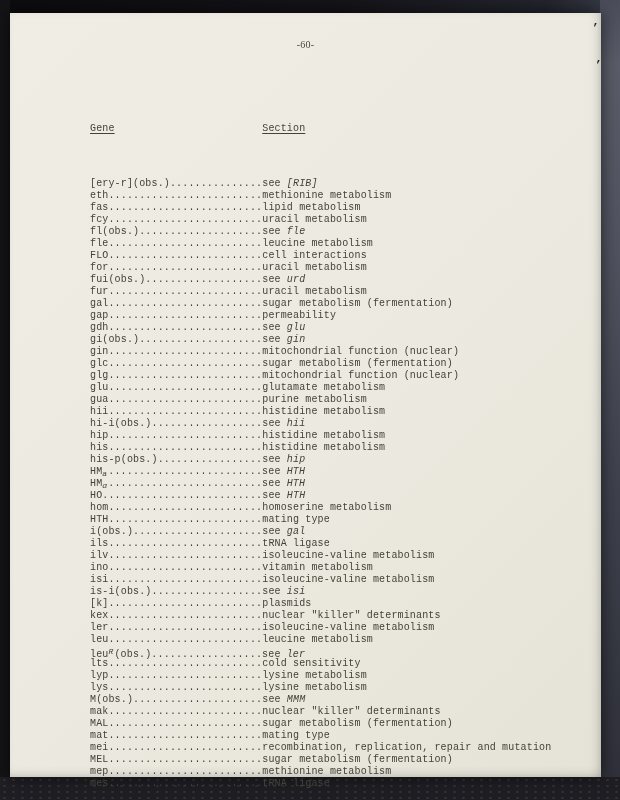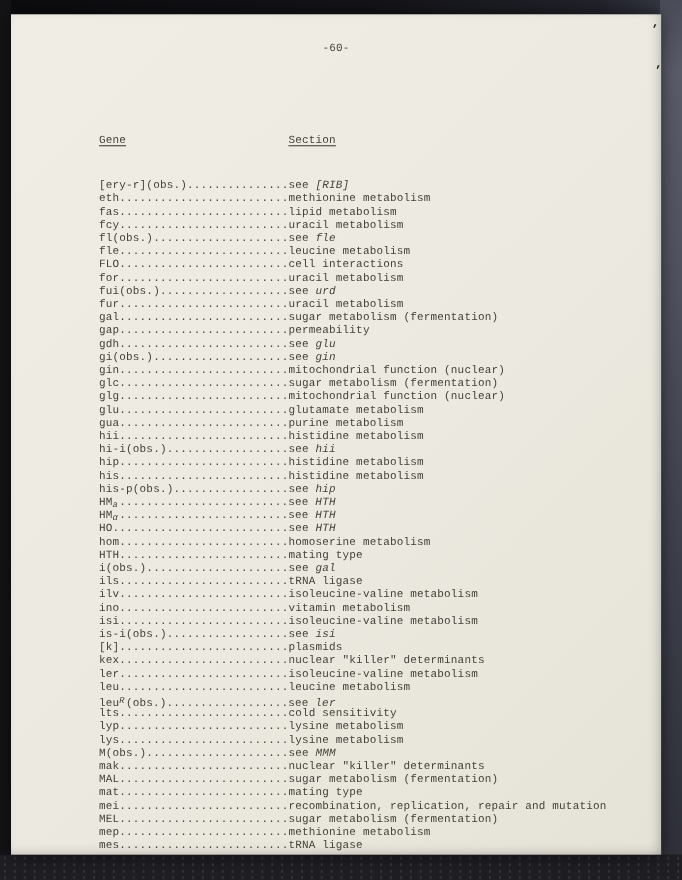--- a/index.html
+++ b/index.html
@@ -20,31 +20,31 @@
   .paper{
     position:absolute;left:10px;top:13px;width:591px;height:764px;
     background:linear-gradient(135deg,#f0ede5 0%,#ece9e0 55%,#e5e2d7 100%);
     box-shadow:0 0 16px rgba(0,0,0,0.6),
       inset -7px 0 14px -9px rgba(0,0,0,0.35),
       inset 0 -7px 14px -10px rgba(0,0,0,0.30);
     color:#454239;
   }
   .pagenum{
     position:absolute;left:0;right:0;top:26px;text-align:center;
-    font-size:10px;letter-spacing:0.15px;color:#4a473e;
+    font-size:10px;letter-spacing:0.15px;color:#4a473e;font-family:Liberation Serif, serif;
   }
   .mark{position:absolute;font-size:11px;font-weight:bold;color:#1e1e22;line-height:10px;}
   .mark1{left:582px;top:10px;}
   .mark2{left:585px;top:47px;}
   .content{
     position:absolute;left:80px;top:86px;right:8px;
     font-size:10px;line-height:12px;letter-spacing:0.15px;
     white-space:pre;color:#454239;
   }
-  .headrow{margin-bottom:5px;}
+  .headrow{margin-bottom:19px;}
   .u{text-decoration:underline;text-underline-offset:2px;}
   .row{height:12px;}
   .gene{}
   .ref{font-style:italic;}
   .note,.dots,.section{font-style:normal;}
   sub.gsub,sup.gsup{font-size:8px;display:inline-block;width:6px;letter-spacing:0;font-style:italic;}
   sub.gsub{vertical-align:-2px;}
   sup.gsup{vertical-align:3px;}
 </style>
 </head>

